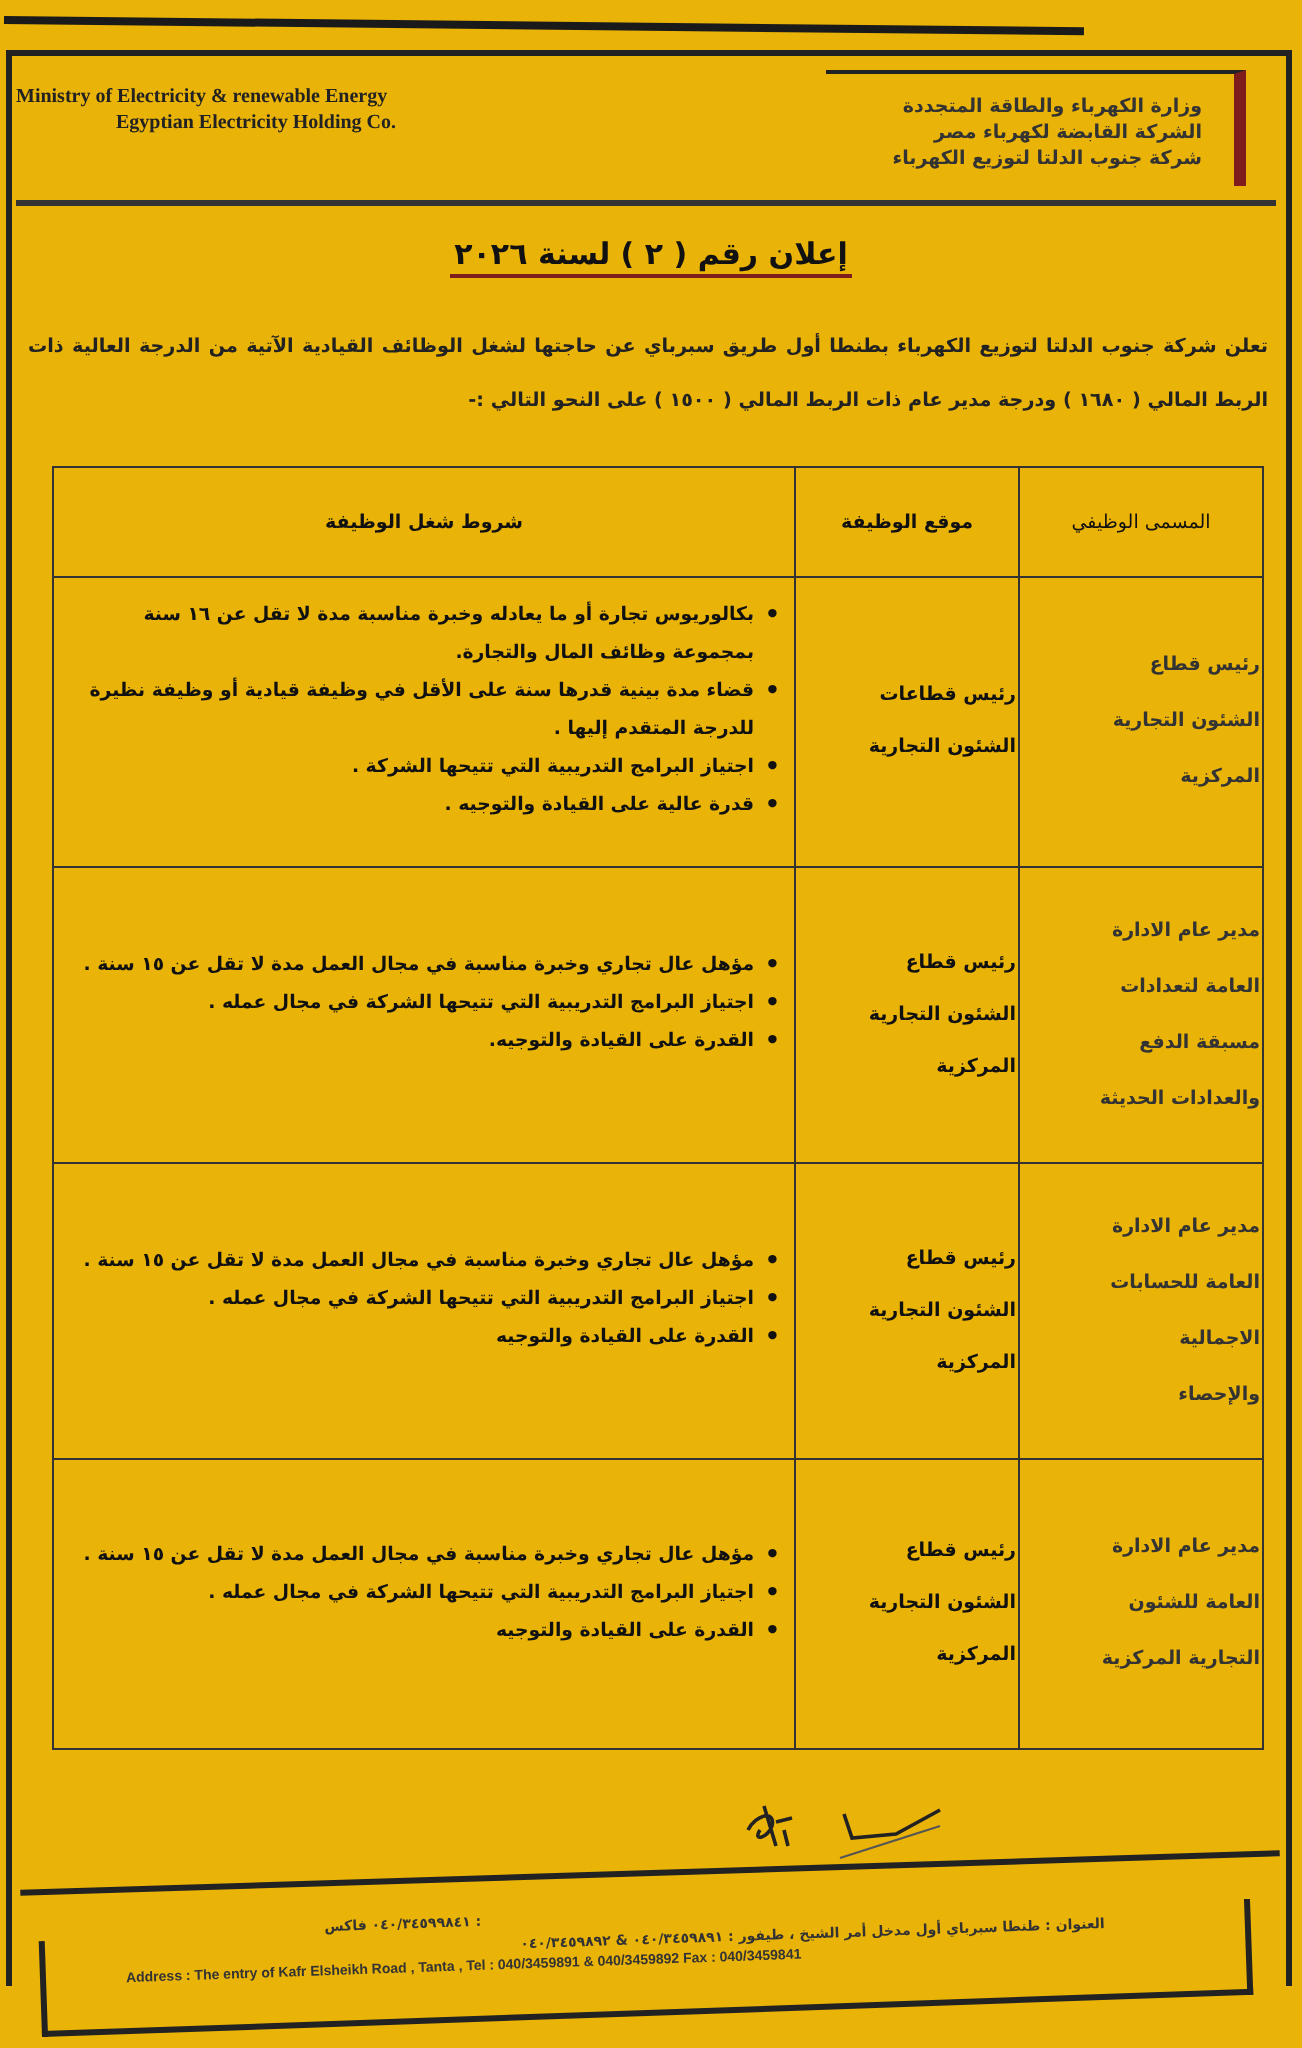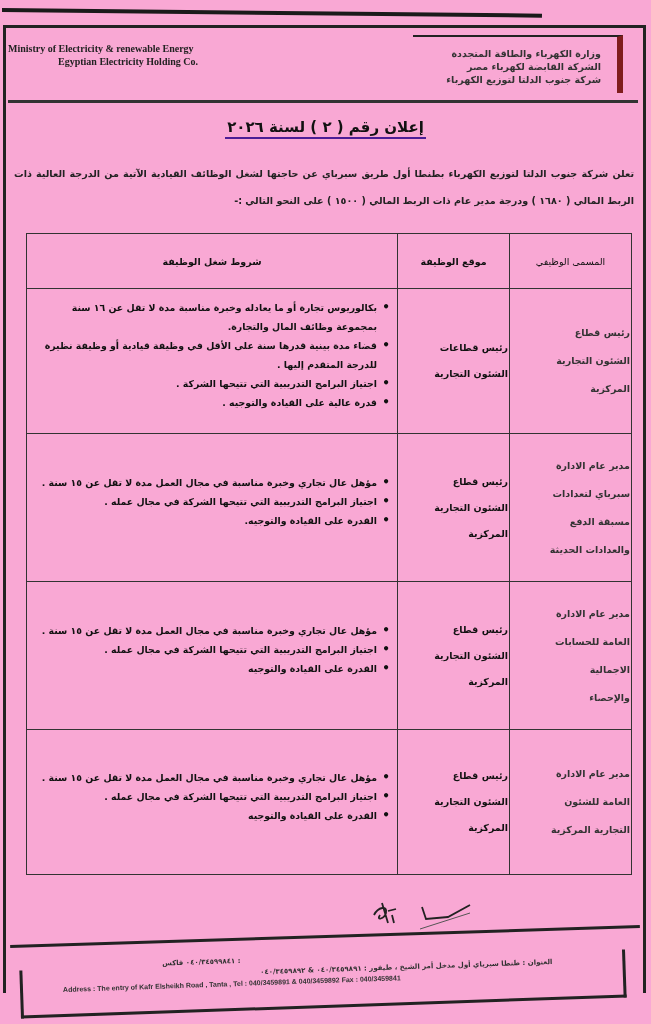--- a/index.html
+++ b/index.html
@@ -5,21 +5,21 @@
     html, body { margin: 0; padding: 0; }
     body {
       width: 651px; height: 1024px; overflow: hidden;
       background: #f2f1ee;
       font-family: "DejaVu Sans", sans-serif;
       color: #111;
       position: relative;
     }
     .page {
       position: absolute; left: 0; top: 0; width: 651px; height: 1024px;
-      background: #f9a8d4;
+      background: #eab308;
     }
     .top-rule1 { position:absolute; left:2px; top:8px; width:540px; height:4px; background:#1a1a1a; transform: rotate(0.6deg); transform-origin:left; }
     .frame {
       position: absolute; left: 3px; top: 25px; width: 637px; height: 965px;
       border-left: 3px solid #222; border-right: 3px solid #222; border-top: 3px solid #222;
     }
     .header-left {
       position:absolute; left: 8px; top: 42px; width: 240px;
       font-family: "Liberation Serif", serif; font-weight: bold; font-size: 10px; line-height: 13px;
       text-align: center; color:#222;
@@ -29,21 +29,21 @@
       position:absolute; right: 28px; top: 35px; width: 210px; height: 58px;
       border-right: 6px solid #7f1d1d; border-top: 2px solid #222;
       direction: rtl; text-align: right; font-size: 9.5px; line-height: 13px; font-weight: bold; color:#333;
       padding-top: 10px; padding-right: 16px; box-sizing: border-box;
     }
     .header-rule { position:absolute; left:8px; top:100px; width:630px; height:3px; background:#333; }
     .title {
       position:absolute; left: 0; top: 118px; width: 651px; text-align:center;
       direction: rtl; font-weight: bold; font-size: 15px;
     }
-    .title span { border-bottom: 2px solid #4c1d95; padding: 0 2px 1px; }
+    .title span { border-bottom: 2px solid #7f1d1d; padding: 0 2px 1px; }
     .intro {
       position:absolute; left: 14px; top: 160px; width: 620px;
       direction: rtl; text-align: justify; font-size: 9.6px; line-height: 27px; font-weight: bold; color:#222;
     }
     table.jobs {
       position:absolute; left: 26px; top: 233px; width: 606px;
       border-collapse: collapse; direction: rtl; table-layout: fixed;
     }
     table.jobs th, table.jobs td { border: 1.5px solid #333; vertical-align: middle; }
     table.jobs th { height: 52px; font-size: 9.5px; font-weight: bold; }
@@ -127,21 +127,21 @@
             <li>قضاء مدة بينية قدرها سنة على الأقل في وظيفة قيادية أو وظيفة نظيرة للدرجة المتقدم إليها .</li>
             <li>اجتياز البرامج التدريبية التي تتيحها الشركة .</li>
             <li>قدرة عالية على القيادة والتوجيه .</li>
           </ul>
         </td>
       </tr>
 
       <tr style="height:148px;">
         <td class="title-cell">
           <div>مدير عام الادارة</div>
-          <div>سبرباي لتعدادات</div>
+          <div>العامة لتعدادات</div>
           <div>مسبقة الدفع</div>
           <div>والعدادات الحديثة</div>
         </td>
         <td class="loc-cell">
           <div>رئيس قطاع</div>
           <div>الشئون التجارية</div>
           <div>المركزية</div>
         </td>
         <td class="cond-cell">
           <ul class="conds">

